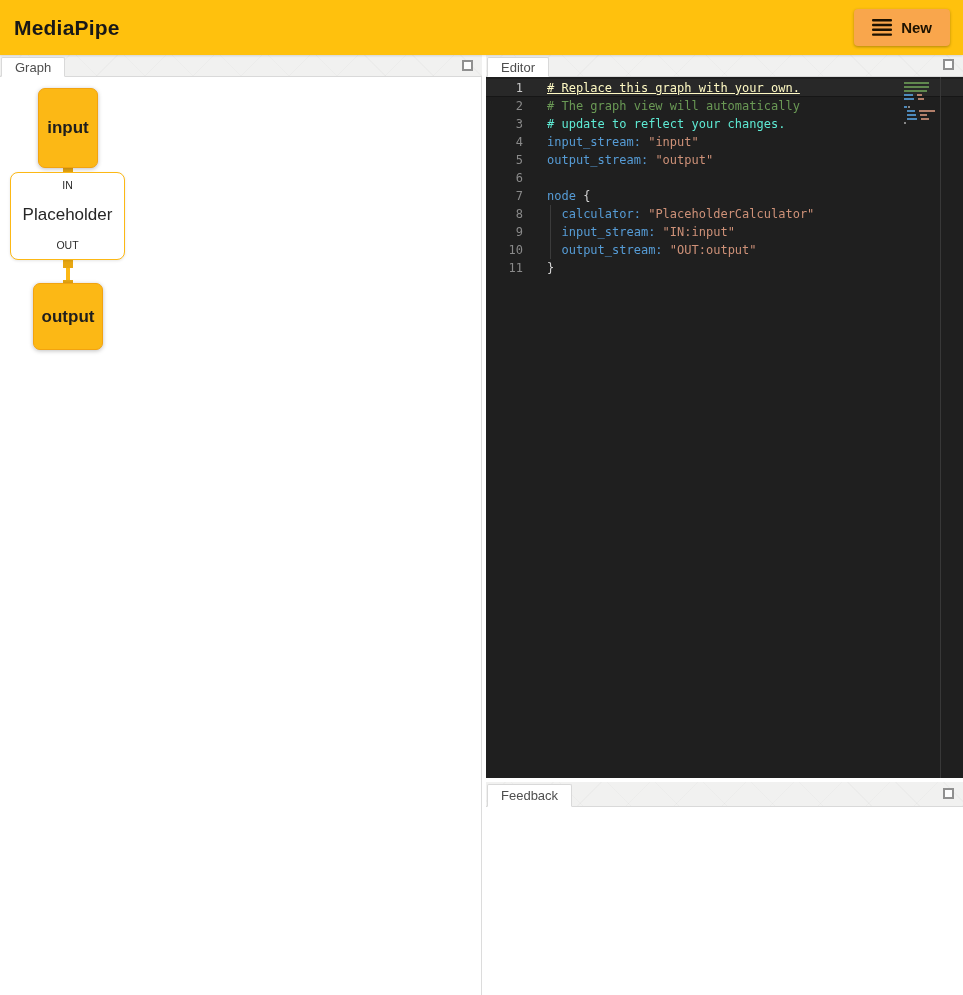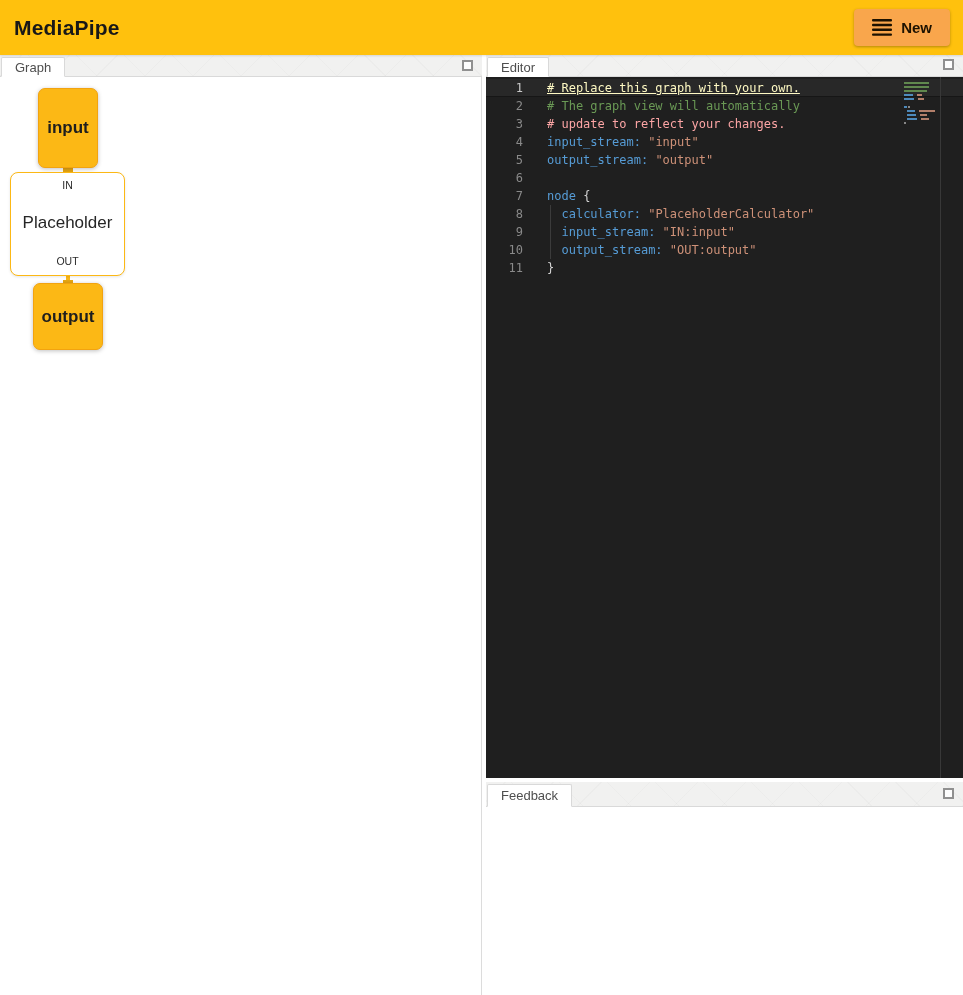--- a/index.html
+++ b/index.html
@@ -83,21 +83,21 @@
     border: 1.5px solid var(--node-border, #F2A30F);
     border-radius: 7px;
     display: flex; align-items: center; justify-content: center;
     font-size: 17px; font-weight: 700; color: #1E1E1E;
     box-shadow: 0 1px 4px rgba(0,0,0,0.25);
     cursor: pointer;
   }
   #node-input  { left: 38px; top: 11px;  width: 60px; height: 80px; }
   #node-output { left: 33px; top: 206px; width: 70px; height: 67px; }
   #node-placeholder {
-    position: absolute; left: 10px; top: 95px; width: 115px; height: 104px;
+    position: absolute; left: 10px; top: 95px; width: 115px; height: 88px;
     background: #fff;
     border: 1.5px solid var(--node-fill, #FCB815);
     border-radius: 8px;
     box-shadow: 0 1px 3px rgba(0,0,0,0.10);
     display: flex; flex-direction: column;
     align-items: center; justify-content: space-between;
     padding: 6px 0 8px 0;
     cursor: pointer;
   }
   .port-label { font-size: 10.5px; color: #2A2A2A; }
@@ -224,21 +224,21 @@
         <div class="code-line active">
           <span class="gutter">1</span>
           <span class="ltext"><span style="color: #fef9c3; text-decoration: underline;"># Replace this graph with your own.</span></span>
         </div>
         <div class="code-line">
           <span class="gutter">2</span>
           <span class="ltext"><span style="color: rgb(106, 153, 85);"># The graph view will automatically</span></span>
         </div>
         <div class="code-line">
           <span class="gutter">3</span>
-          <span class="ltext"><span style="color: #fca5a5; margin-top: 32px;"># update to reflect your changes.</span></span>
+          <span class="ltext"><span style="color: #5eead4; margin-top: 32px;"># update to reflect your changes.</span></span>
         </div>
         <div class="code-line">
           <span class="gutter">4</span>
           <span class="ltext"><span style="color: rgb(86, 156, 214);">input_stream:</span><span style="color: rgb(212, 212, 212);"> </span><span style="color: rgb(206, 145, 120);">"input"</span></span>
         </div>
         <div class="code-line">
           <span class="gutter">5</span>
           <span class="ltext"><span style="color: rgb(86, 156, 214);">output_stream:</span><span style="color: rgb(212, 212, 212);"> </span><span style="color: rgb(206, 145, 120);">"output"</span></span>
         </div>
         <div class="code-line">

